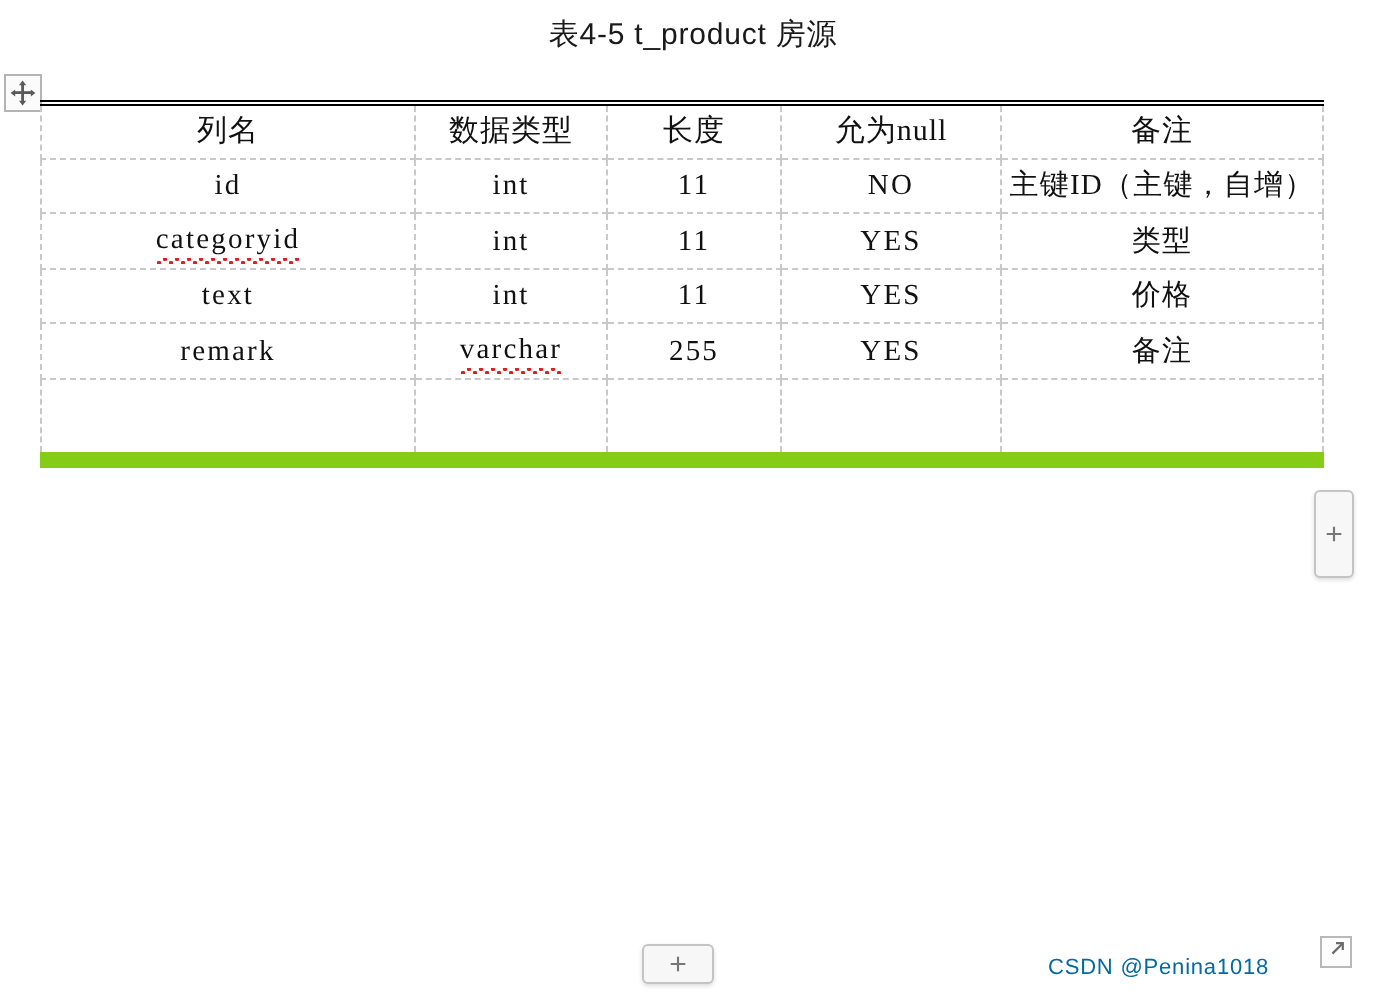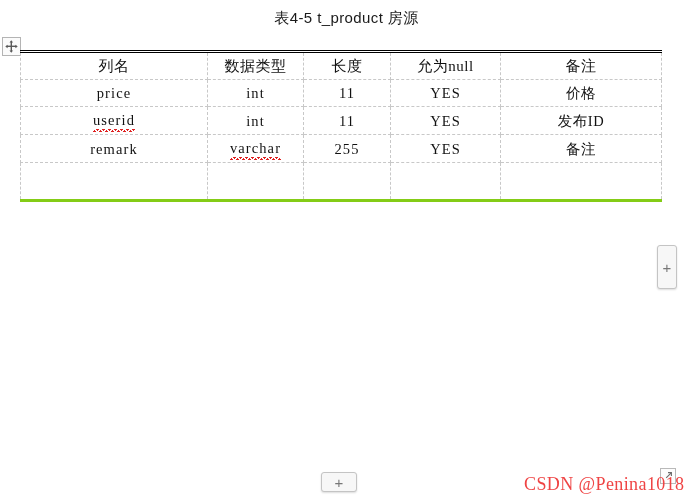--- a/index.html
+++ b/index.html
@@ -53,21 +53,21 @@
     position: absolute;
     left: 20px;
     top: 50px;
     width: 641px;
   }
   table.db-table {
     width: 641px;
     border-collapse: collapse;
     table-layout: fixed;
     border-top: 3px double #000000;
-    border-bottom: 3px solid #84cc16;
+    border-bottom: 8px solid #84cc16;
   }
   table.db-table td {
     border-right: 1px dashed #c8c8c8;
     border-bottom: 1px dashed #c8c8c8;
     border-top: none;
     border-left: none;
     text-align: center;
     vertical-align: middle;
     font-size: 14.5px;
     line-height: 20px;
@@ -167,24 +167,24 @@
     display: flex;
     align-items: center;
     justify-content: center;
   }
 
   
   .watermark {
     position: absolute;
     left: 524px;
     top: 476px;
-    font-family: Liberation Serif, serif;
-    font-size: 18px;
+    font-family: Liberation Sans, sans-serif;
+    font-size: 11px;
     line-height: 16px;
-    color: #ef4444;
+    color: #0369a1;
     letter-spacing: 0.4px;
     white-space: nowrap;
   }
 </style>
 </head>
 <body>
 
 <div class="doc-title">表4-5 t_product 房源</div>
 
 <div class="move-handle">
@@ -213,32 +213,39 @@
     </colgroup>
     <tbody>
         <tr class="header-row">
           <td class="cn first-col">列名</td>
           <td class="cn">数据类型</td>
           <td class="cn">长度</td>
           <td class="cn">允为null</td>
           <td class="cn last-col">备注</td>
         </tr>
         <tr>
-          <td class="mono-ish first-col">price</td>
+          <td class="mono-ish first-col">id</td>
+          <td class="mono-ish">int</td>
+          <td class="mono-ish">11</td>
+          <td class="mono-ish">NO</td>
+          <td class="cn last-col">主键ID（主键，自增）</td>
+        </tr>
+        <tr>
+          <td class="mono-ish first-col"><span class="sq">categoryid</span></td>
+          <td class="mono-ish">int</td>
+          <td class="mono-ish">11</td>
+          <td class="mono-ish">YES</td>
+          <td class="cn last-col">类型</td>
+        </tr>
+        <tr>
+          <td class="mono-ish first-col">text</td>
           <td class="mono-ish">int</td>
           <td class="mono-ish">11</td>
           <td class="mono-ish">YES</td>
           <td class="cn last-col">价格</td>
-        </tr>
-        <tr>
-          <td class="mono-ish first-col"><span class="sq">userid</span></td>
-          <td class="mono-ish">int</td>
-          <td class="mono-ish">11</td>
-          <td class="mono-ish">YES</td>
-          <td class="cn last-col">发布ID</td>
         </tr>
         <tr>
           <td class="mono-ish first-col">remark</td>
           <td class="mono-ish"><span class="sq">varchar</span></td>
           <td class="mono-ish">255</td>
           <td class="mono-ish">YES</td>
           <td class="cn last-col">备注</td>
         </tr>
         <tr class="empty-row">
           <td class="first-col">&nbsp;</td>

